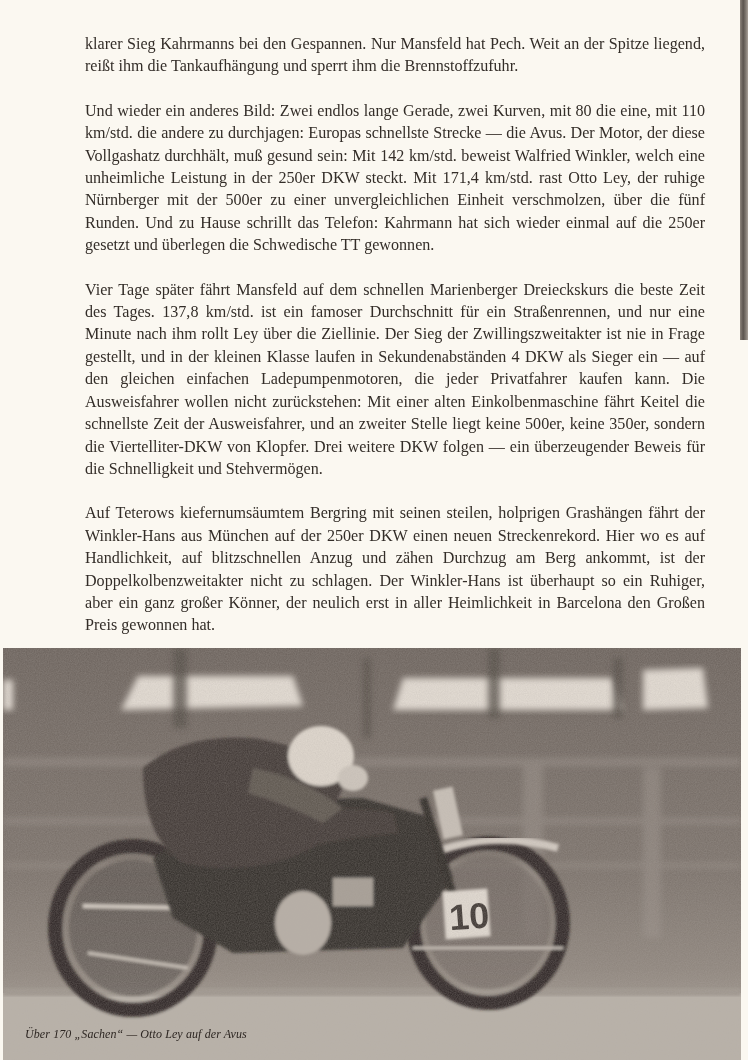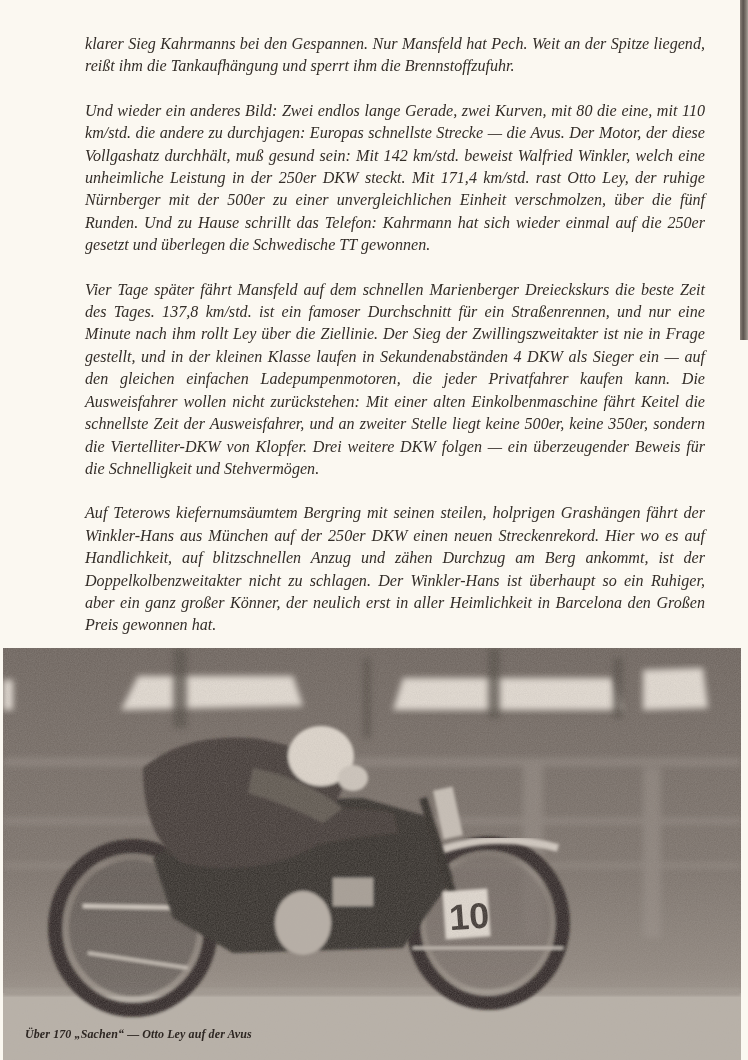--- a/index.html
+++ b/index.html
@@ -16,37 +16,36 @@
     }
     .text-block {
       position: absolute; left: 85px; top: 33px; width: 620px;
       font-family: "Liberation Serif", "DejaVu Serif", serif;
       font-size: 16.1px;
       line-height: 22.4px;
       text-align: justify;
       hyphens: manual;
       color: #332d28;
     }
-    .text-block p { margin-bottom: 22px; font-style: italic; }
+    .text-block p { margin-bottom: 22px; }
     .text-block p:last-child { margin-bottom: 12px; }
 
     .photo {
       position: absolute; left: 3px; top: 648px; width: 738px; height: 412px;
       overflow: hidden;
       background: #6f6660;
     }
     .photo svg { display: block; width: 100%; height: 100%; }
     .caption {
       position: absolute; left: 22px; bottom: 18px;
       font-family: "Liberation Serif", "DejaVu Serif", serif;
       font-style: italic;
       font-size: 12px;
       color: #2d2622;
       letter-spacing: 0.1px;
-      font-weight: bold;
     }
   </style>
 </head>
 <body>
 
 <div class="edge-strip"></div>
 
 <article class="text-block">
   <p>klarer Sieg Kahrmanns bei den Gespannen. Nur Mansfeld hat Pech. Weit an der Spitze liegend, reißt ihm die Tankaufhängung und sperrt ihm die Brennstoffzufuhr.</p>
   <p>Und wieder ein anderes Bild: Zwei endlos lange Gerade, zwei Kurven, mit 80 die eine, mit 110 km/std. die andere zu durchjagen: Europas schnellste Strecke — die Avus. Der Motor, der diese Vollgashatz durchhält, muß gesund sein: Mit 142 km/std. beweist Walfried Winkler, welch eine unheimliche Leistung in der 250er DKW steckt. Mit 171,4 km/std. rast Otto Ley, der ruhige Nürnberger mit der 500er zu einer unvergleichlichen Einheit verschmolzen, über die fünf Runden. Und zu Hause schrillt das Telefon: Kahrmann hat sich wieder einmal auf die 250er gesetzt und überlegen die Schwedische TT gewonnen.</p>

